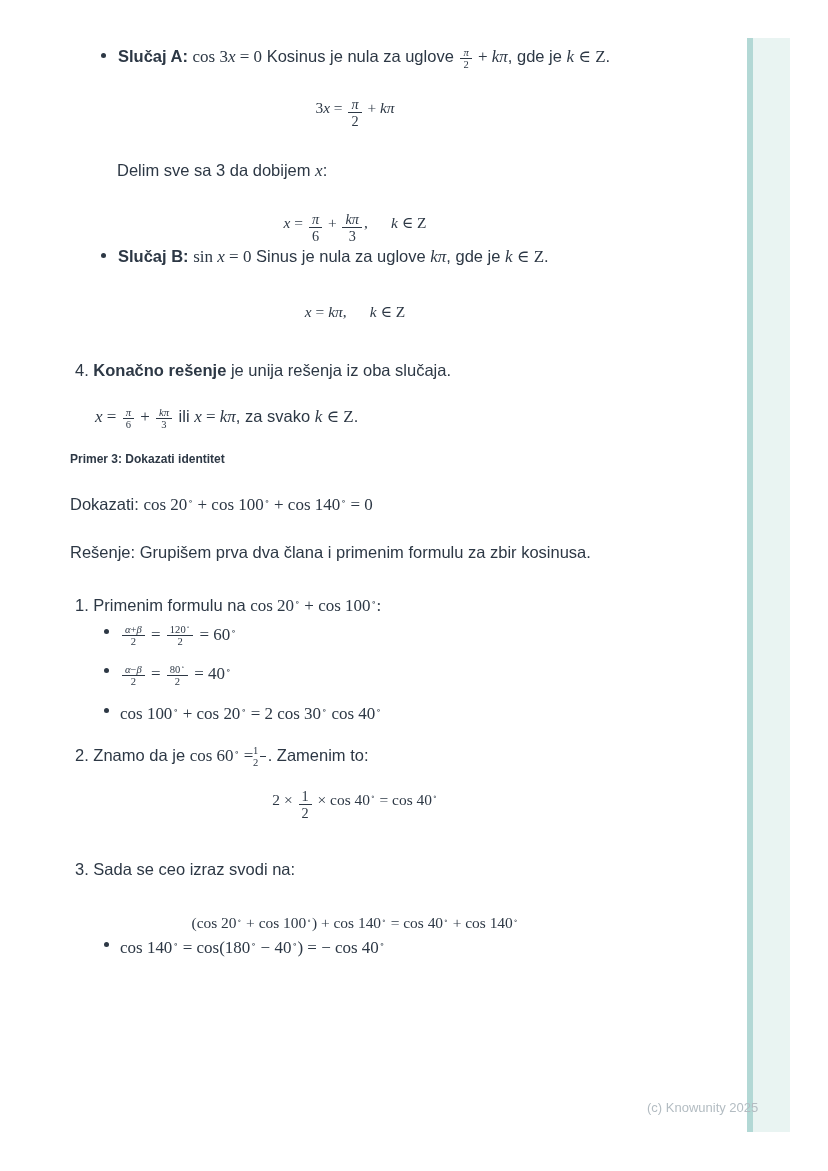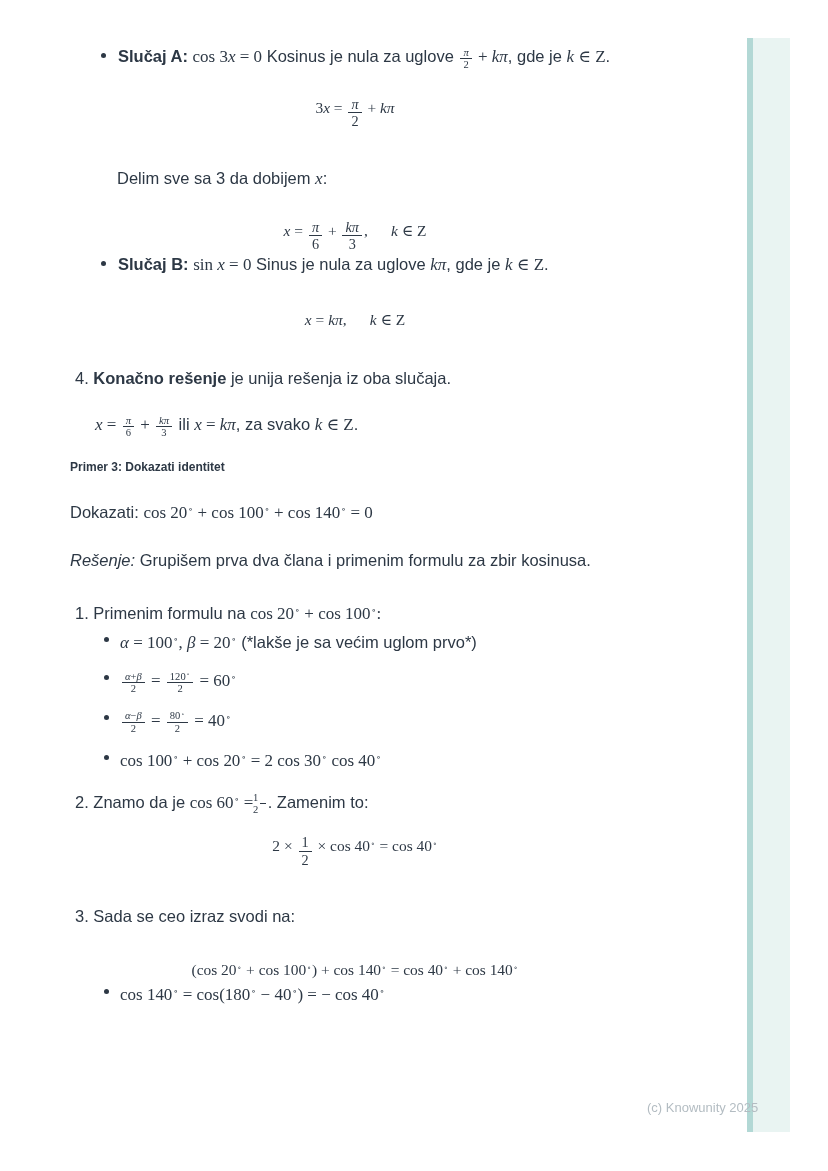--- a/index.html
+++ b/index.html
@@ -11,21 +11,21 @@
     font-size:16.5px;
   }
   .content{
     position:relative;
     padding:44px 70px 0 70px;
     z-index:1;
   }
   
   .seg-t{}
   .seg-b{font-weight:700;}
-  .seg-i{font-style:italic;}
+  .seg-i{}
   .seg-r{font-family:"Liberation Serif","DejaVu Serif",serif;font-size:1.03em;}
   .seg-v{font-family:"Liberation Serif","DejaVu Serif",serif;font-style:italic;font-size:1.03em;}
   .seg-d{font-family:"Liberation Serif","DejaVu Serif",serif;font-size:0.5em;vertical-align:0.7em;margin:0 1px;}
   
   .frac{
     display:inline-block;text-align:center;vertical-align:-0.55em;
     font-family:"Liberation Serif","DejaVu Serif",serif;
     line-height:1.06;font-size:0.64em;margin:0 2px;
   }
   .frac .num{display:block;padding:0 3px;}
@@ -48,21 +48,21 @@
   ul.sublist li{padding-left:50px;margin-bottom:12px;}
   ul.sublist li::before{left:34px;}
   
   .equation{
     width:570px;text-align:center;line-height:1.2;
     font-size:15px;
   }
   .equation .frac{font-size:0.95em;vertical-align:-0.95em;line-height:1.15;}
   
   .mt-eq1{margin-top:26px;}
-  .mt-delim{margin-top:36px;}
+  .mt-delim{margin-top:28px;}
   .mt-eq2{margin-top:28px;}
   .mt-ulB{margin-top:30px;}
   .mt-eq3{margin-top:34px;}
   .mt-item4{margin-top:34px;}
   .mt-sol{margin-top:16px;}
   .mt-heading{margin-top:20px;}
   .mt-dokazati{margin-top:24px;}
   .mt-resenje{margin-top:23px;}
   .mt-item1{margin-top:24px;}
   .mt-ul3{margin-top:14px;}
@@ -123,23 +123,20 @@
   <h3 class="heading mt-heading">Primer 3: Dokazati identitet</h3>
 
   <p class="para mt-dokazati"><span class="seg-t">Dokazati: </span><span class="seg-r">cos 20</span><span class="seg-d">∘</span><span class="seg-r"> + cos 100</span><span class="seg-d">∘</span><span class="seg-r"> + cos 140</span><span class="seg-d">∘</span><span class="seg-r"> = 0</span></p>
 
   <p class="para mt-resenje"><span class="seg-i">Rešenje:</span><span class="seg-t"> Grupišem prva dva člana i primenim formulu za zbir kosinusa.</span></p>
 
   <p class="para numbered mt-item1"><span class="seg-t">1. Primenim formulu na </span><span class="seg-r">cos 20</span><span class="seg-d">∘</span><span class="seg-r"> + cos 100</span><span class="seg-d">∘</span><span class="seg-r">:</span></p>
 
   <ul class="blist sublist mt-ul3">
     <li>
-      <span class="line"><span class="seg-v">α</span><span class="seg-r"> = 100</span><span class="seg-d">∘</span><span class="seg-r">, </span><span class="seg-v">β</span><span class="seg-r"> = 20</span><span class="seg-d">∘</span><span class="seg-t"> (*lakše je sa većim uglom prvo*)</span></span>
-    </li>
-    <li>
       <span class="line"><span class="frac"><span class="num"><span class="seg-v">α</span><span class="seg-r">+</span><span class="seg-v">β</span></span><span class="den">2</span></span><span class="seg-r"> = </span><span class="frac"><span class="num"><span class="seg-r">120</span><span class="seg-d">∘</span></span><span class="den">2</span></span><span class="seg-r"> = 60</span><span class="seg-d">∘</span></span>
     </li>
     <li>
       <span class="line"><span class="frac"><span class="num"><span class="seg-v">α</span><span class="seg-r">−</span><span class="seg-v">β</span></span><span class="den">2</span></span><span class="seg-r"> = </span><span class="frac"><span class="num"><span class="seg-r">80</span><span class="seg-d">∘</span></span><span class="den">2</span></span><span class="seg-r"> = 40</span><span class="seg-d">∘</span></span>
     </li>
     <li>
       <span class="line"><span class="seg-r">cos 100</span><span class="seg-d">∘</span><span class="seg-r"> + cos 20</span><span class="seg-d">∘</span><span class="seg-r"> = 2 cos 30</span><span class="seg-d">∘</span><span class="seg-r"> cos 40</span><span class="seg-d">∘</span></span>
     </li>
   </ul>
 

